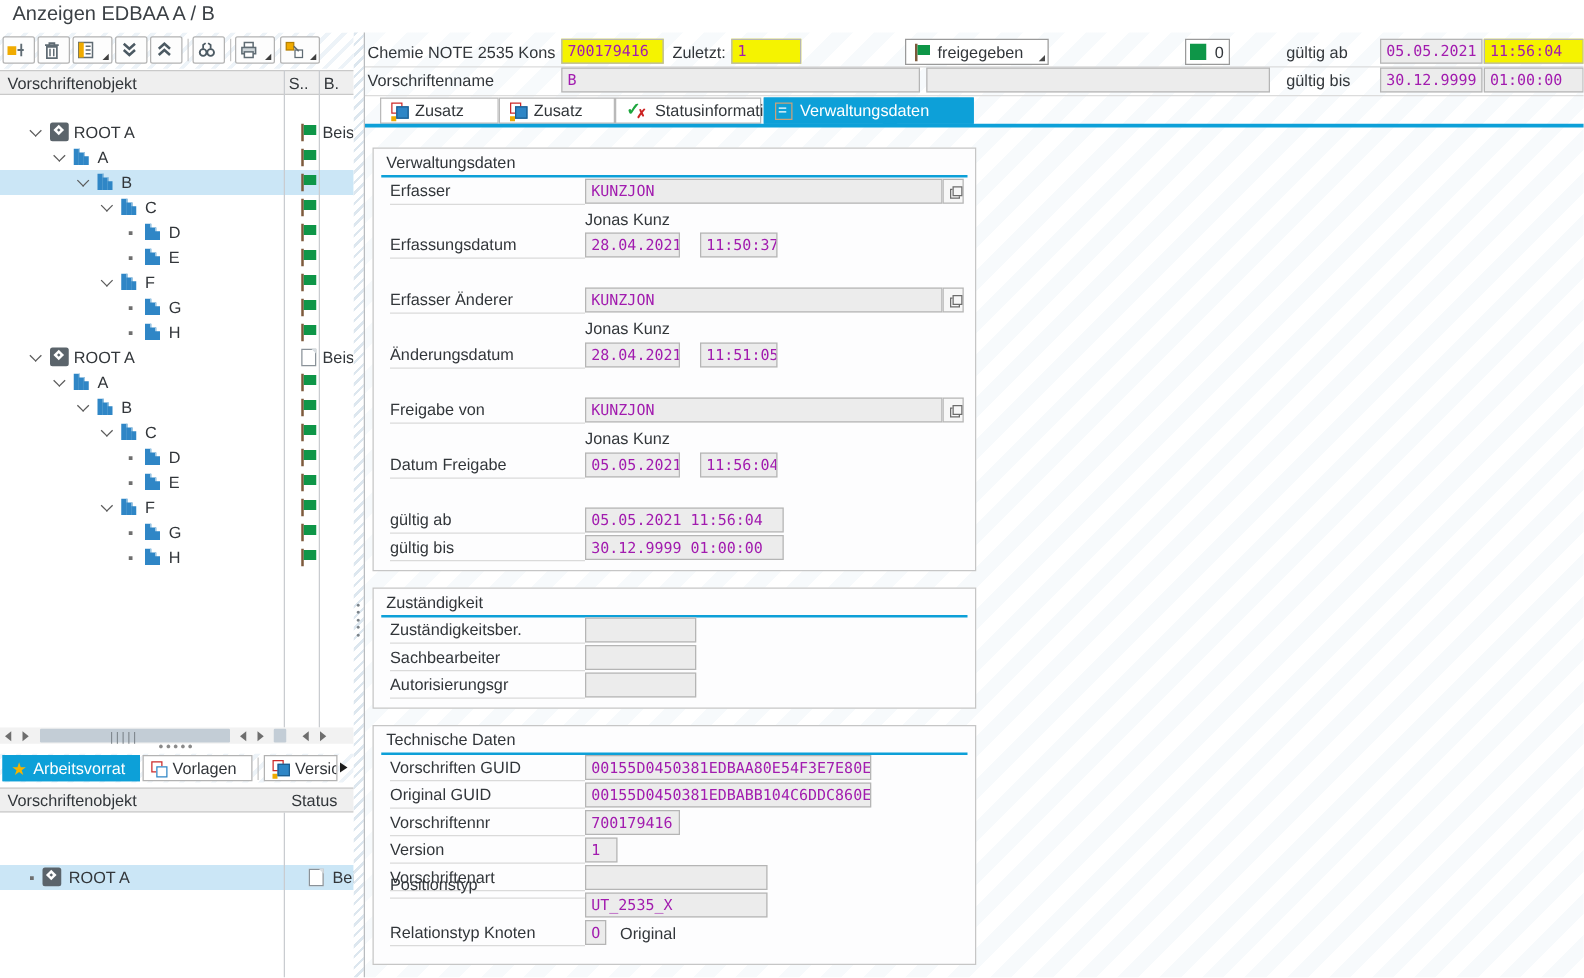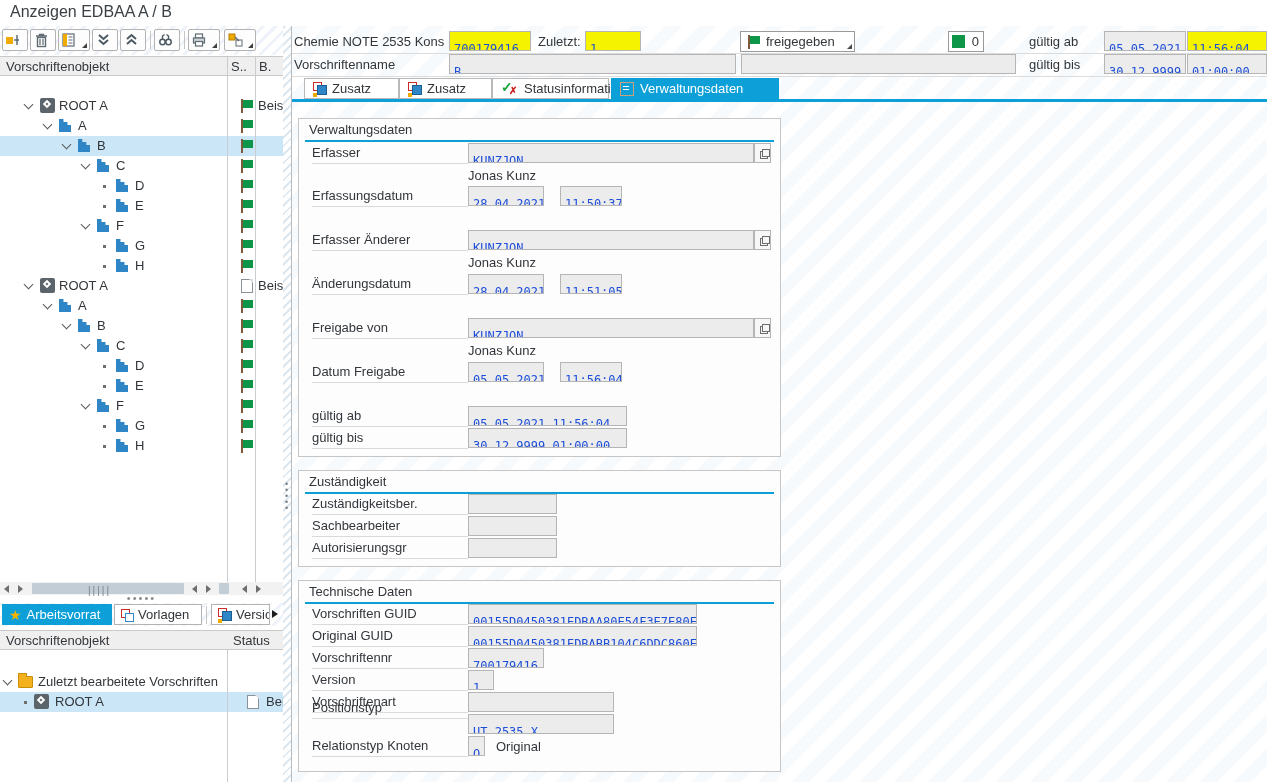--- a/index.html
+++ b/index.html
@@ -85,24 +85,24 @@
        background:repeating-linear-gradient(315deg,#ffffff 0 4px,#dde7ef 4px 6px);}
   .vgrip{position:absolute;left:1px;top:455px;width:5px;height:60px;color:#7a8288;font-size:9px;
        line-height:6px;text-align:center;}
   
   .main{left:291px;top:26px;width:976px;height:756px;border-left:1px solid #b9bcbf;
        background:repeating-linear-gradient(315deg,#ffffff 0 12px,#f7fafc 12px 24px);overflow:hidden;}
   .hline{position:absolute;left:0;width:976px;height:1px;background:#dcdcdc;}
   .hlabel{position:absolute;font-size:13px;color:#32363a;white-space:nowrap;}
   .fld{position:absolute;height:20px;background:#ececec;border:1px solid #b5b5b5;
        font-family:"DejaVu Sans Mono",monospace;font-size:12px;line-height:18px;
-       padding:8px 4px;box-sizing:border-box;white-space:nowrap;overflow:hidden;color:#1d4ed8;}
+       padding:0 4px;box-sizing:border-box;white-space:nowrap;overflow:hidden;color:#a21caf;}
   .fld.yel{background:#f5f300;}
   .dropdown{position:absolute;height:21px;background:#fff;border:1px solid #9a9a9a;
-       font-size:13px;display:flex;align-items:center;gap:5px;padding:0 6px;box-sizing:border-box;margin-left:16px;}
+       font-size:13px;display:flex;align-items:center;gap:5px;padding:0 6px;box-sizing:border-box;}
   .ddcorner{position:absolute;right:2px;bottom:2px;width:0;height:0;
        border-left:5px solid transparent;border-bottom:5px solid #4a4a4a;}
   .statusbox{position:absolute;height:21px;background:#fff;border:1px solid #9a9a9a;
        box-sizing:border-box;font-size:13px;}
   .statusbox .sq{position:absolute;left:3px;top:3px;width:13px;height:13px;background:#0e9648;}
   .statusbox .cnt{position:absolute;right:4px;top:2px;}
   
   .tab{position:absolute;top:52px;height:21px;background:#fff;border:1px solid #b9b9b9;
        font-size:13px;display:flex;align-items:center;gap:6px;padding:0 8px;box-sizing:border-box;
        white-space:nowrap;}
@@ -346,25 +346,20 @@
       <span>Version e</span>
       </span>
     <span class="ovf" style="left:272px"></span>
   </div>
 
   <div class="abs bhead">
     <span style="left:6px">Vorschriftenobjekt</span>
     <span style="left:233px">Status</span>
   </div>
 
-  <div class="trow" style="top:646px">
-    <span class="exp" style="left:4px"></span>
-    <span class="ic-folder" style="left:18px"></span>
-    <span class="tlabel" style="left:38px;width:189px">Zuletzt bearbeitete Vorschriften</span>
-  </div>
   <div class="trow sel" style="top:666px">
     <span class="dot" style="left:24px"></span>
     <span class="ic-cube" style="left:34px"></span>
     <span class="tlabel" style="left:55px">ROOT A</span>
     <span class="ic-doc" style="left:247px"></span>
     <span class="note" style="left:266px;width:17px">Beisp</span>
   </div>
   <div class="vl" style="left:227px;top:624px;height:158px"></div>
 </div>
 

